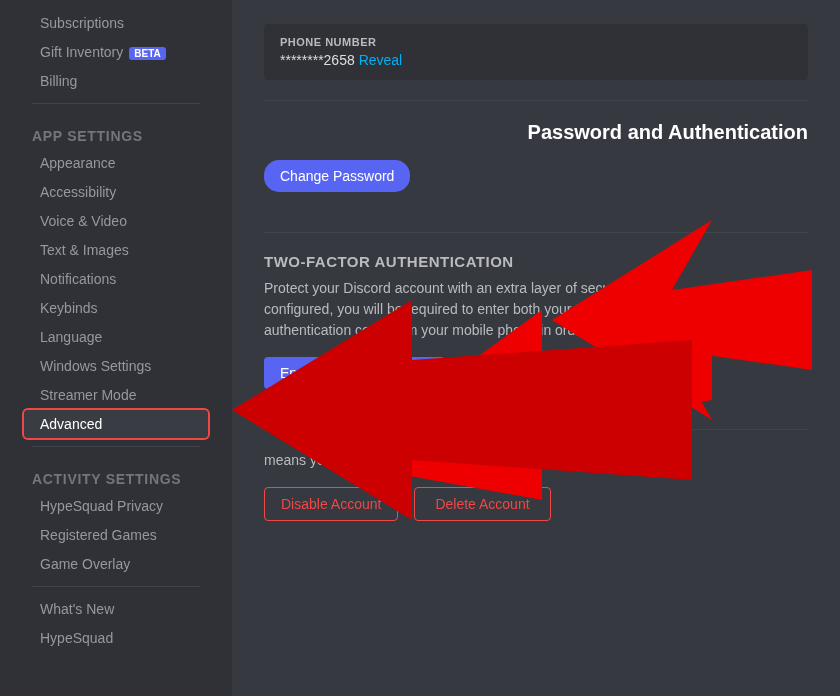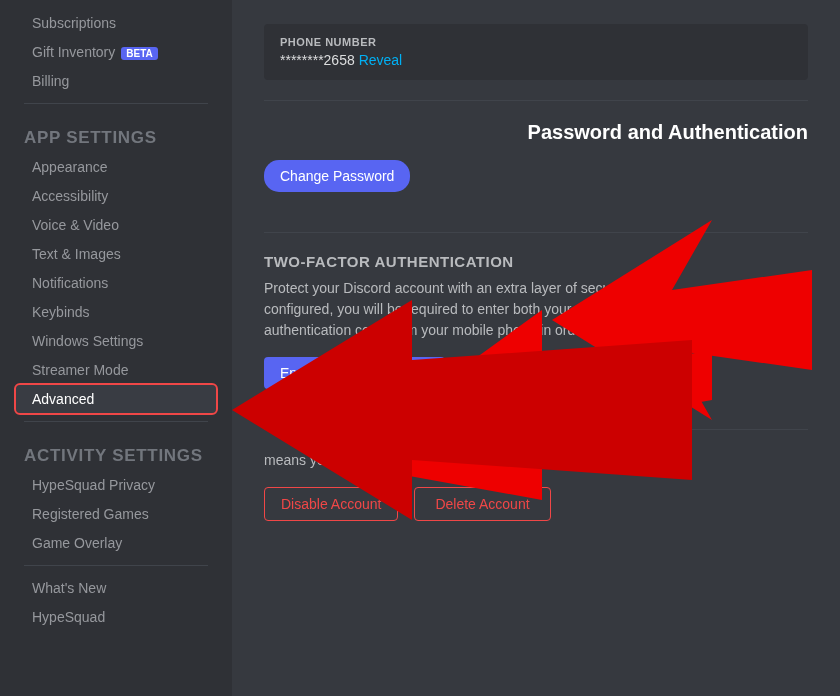--- a/index.html
+++ b/index.html
@@ -11,21 +11,21 @@
       background: #2f3136;
       display: flex;
     }
 
     
     .sidebar {
       width: 232px;
       background: #2f3136;
       height: 696px;
       overflow-y: auto;
-      padding: 8px 8px;
+      padding: 8px 16px;
       flex-shrink: 0;
     }
     .sidebar::-webkit-scrollbar { width: 4px; }
     .sidebar::-webkit-scrollbar-thumb { background: #202225; border-radius: 2px; }
 
     .sidebar-item {
       display: flex;
       align-items: center;
       padding: 6px 12px 6px 16px;
       color: #96989d;
@@ -37,21 +37,21 @@
     }
     .sidebar-item.active {
       background: #393c43;
       color: #fff;
       outline: 2px solid #f04747;
       text-align: right;
     }
 
     .sidebar-section-label {
       color: #72767d;
-      font-size: 17px;
+      font-size: 14px;
       font-weight: 700;
       letter-spacing: 0.7px;
       text-transform: uppercase;
       padding: 16px 16px 4px 16px;
     }
 
     .beta-badge {
       background: #5865f2;
       color: #fff;
       font-size: 10px;
@@ -235,20 +235,23 @@
   <div class="sidebar-item">
     <span>Text &amp; Images</span>
   </div>
   <div class="sidebar-item">
     <span>Notifications</span>
   </div>
   <div class="sidebar-item">
     <span>Keybinds</span>
   </div>
   <div class="sidebar-item">
+    <span>Language</span>
+  </div>
+  <div class="sidebar-item">
     <span>Windows Settings</span>
   </div>
   <div class="sidebar-item">
     <span>Streamer Mode</span>
   </div>
   <div class="sidebar-item active">
     <span>Advanced</span>
   </div>
 
   <div class="sidebar-divider"></div>

